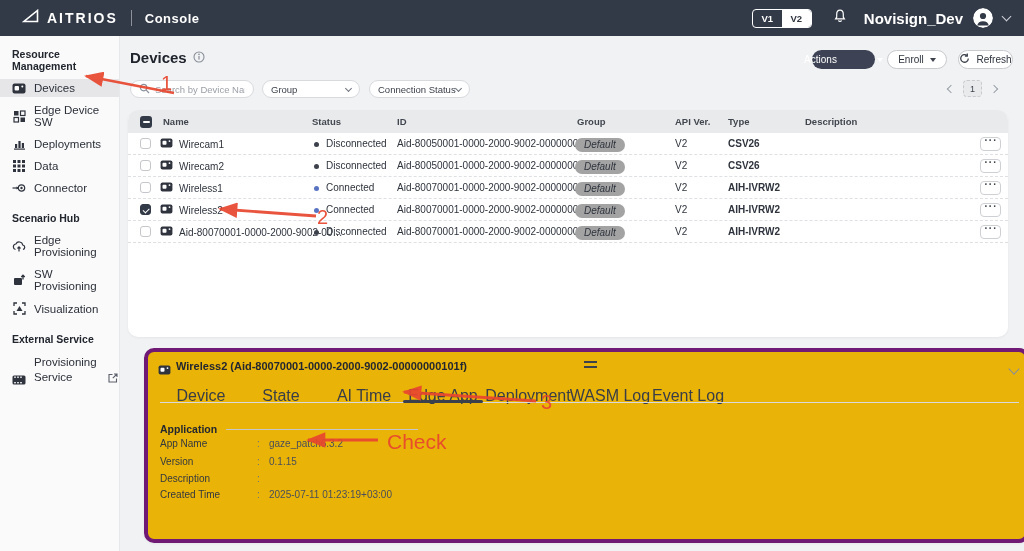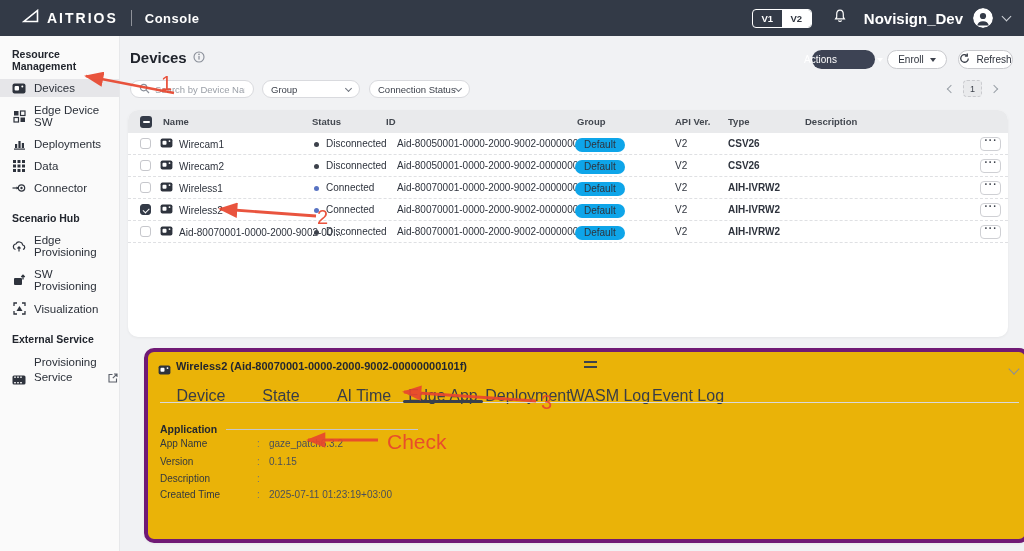--- a/index.html
+++ b/index.html
@@ -54,36 +54,36 @@
   .pager { position:absolute; left:828px; top:44px; display:flex; align-items:center; gap:9px; }
   .pg-arrow { width:6px; height:6px; border-right:1.4px solid #9aa0a8; border-bottom:1.4px solid #9aa0a8; cursor:pointer; }
   .pg-prev { transform:rotate(135deg); }
   .pg-next { transform:rotate(-45deg); }
   .pg-num { width:19px; height:17px; background:#e9eaec; border:1px dashed #c9cace; border-radius:4px; font-size:9px; color:#3c414b; display:flex; align-items:center; justify-content:center; cursor:pointer; }
 
   
   .table-card { position:absolute; left:8px; top:74px; width:880px; height:227px; background:#fff; border-radius:10px; box-shadow:0 1px 3px rgba(0,0,0,.05); }
   .thead { position:relative; height:23px; background:#e9eaec; border-radius:10px 10px 0 0; }
   .thead span { position:absolute; top:6px; font-size:9.5px; font-weight:bold; color:#42474f; }
-  .col-name { left:35px; } .col-status { left:184px; } .col-id { left:258px; } .col-group { left:449px; }
+  .col-name { left:35px; } .col-status { left:184px; } .col-id { left:269px; } .col-group { left:449px; }
   .col-api { left:547px; } .col-type { left:600px; } .col-desc { left:677px; }
   .cb-ind { position:absolute; left:12px; top:5.5px; width:12px; height:12px; background:#333a47; border-radius:3px; cursor:pointer; }
   .cb-ind::after { content:""; position:absolute; left:2.5px; top:5px; width:7px; height:2px; background:#fff; border-radius:1px; }
 
   .trow { position:relative; height:22px; border-bottom:1px dashed #dfe0e3; cursor:pointer; }
   .trow span, .trow div { font-size:10px; color:#2e333d; }
   .cb { position:absolute; left:12px; top:5px; width:11px; height:11px; border:1px solid #c6c7cc; border-radius:3px; background:#fff; cursor:pointer; }
   .cb.checked { background:#333a47; border-color:#333a47; }
   .cb.checked::after { content:""; position:absolute; left:2.2px; top:2.6px; width:5px; height:2.6px; border-left:1.4px solid #fff; border-bottom:1.4px solid #fff; transform:rotate(-45deg); }
   .cell-name { position:absolute; left:32px; top:0; height:22px; display:flex; align-items:center; gap:6px; }
   .dot { position:absolute; left:186px; top:8.5px; width:5px; height:5px; border-radius:50%; }
   .dot.connected { background:#5873c2; } .dot.disconnected { background:#3c414b; }
   .cell-status { position:absolute; left:198px; top:0; line-height:22px; }
   .cell-id { position:absolute; left:269px; top:0; line-height:22px; }
-  .badge { position:absolute; left:447px; top:4.5px; background:#0ea5e9; color:#3c414b; font-size:8.5px; padding:1.5px 9px; border-radius:8px; }
+  .badge { position:absolute; left:447px; top:4.5px; background:#a3a3a3; color:#3c414b; font-size:8.5px; padding:1.5px 9px; border-radius:8px;font-style:italic; }
   .cell-api { position:absolute; left:547px; top:0; line-height:22px; }
   .cell-type { position:absolute; left:600px; top:0; line-height:22px;font-weight:bold; }
   .dots-btn { position:absolute; left:852px; top:4px; width:21px; height:14px; border:1px solid #cfd0d4; border-radius:4px; background:#fff; cursor:pointer; }
   .dots-btn::before { content:"···"; position:absolute; left:3.5px; top:-3px; font-size:10px; font-weight:bold; letter-spacing:1px; color:#3c414b; }
 
   
   .detail-card { position:absolute; left:24px; top:312px; width:885px; height:195px; background:#eab308; border:4px solid #701a75; border-radius:10px; box-shadow:0 1px 3px rgba(0,0,0,.05); }
   .pt-icon { position:absolute; left:10px; top:9px; }
   .pt-title { position:absolute; left:28px; top:8px; font-size:11px; font-weight:bold; color:#23272f; }
   .pt-handle { position:absolute; left:436px; top:9px; width:13px; cursor:pointer; }

